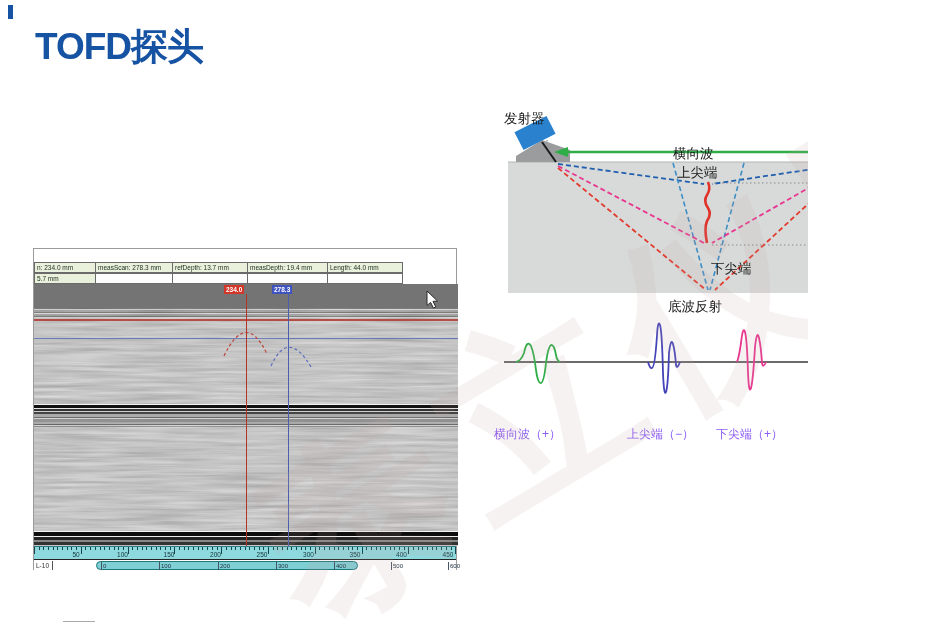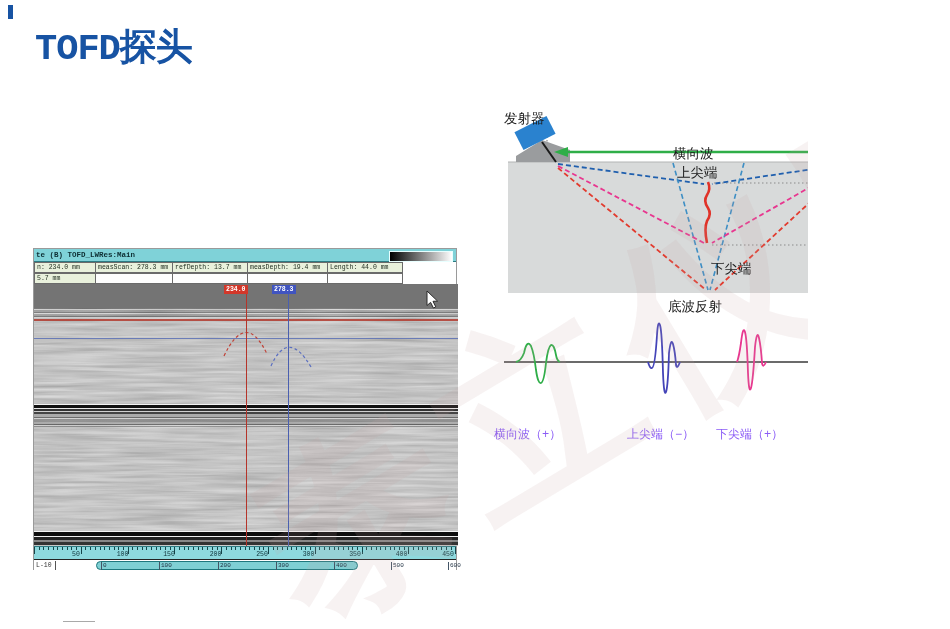--- a/index.html
+++ b/index.html
@@ -1,17 +1,17 @@
 <!DOCTYPE html>
 <html><head>
 <meta charset="utf-8">
 <style>
   html,body{margin:0;padding:0;background:#fff;}
   .page{position:relative;width:808px;height:629px;background:#ffffff;overflow:hidden;
-        font-family:Liberation Mono, monospace;color:#222;}
+        font-family:Liberation Sans, sans-serif;color:#222;}
   .abs{position:absolute;}
 
   
   .corner-mark{left:8px;top:5px;width:5px;height:14px;background:#1753a3;}
   .right-edge{left:941px;top:0;width:1px;height:629px;background:#d7d7d7;}
   .bottom-dash{left:63px;top:621px;width:32px;height:1px;background:#a9a9a9;}
 
   
   .title{left:35px;top:22px;font-size:37px;font-weight:700;letter-spacing:-1px;color:#1753a3;}
   .body-text{left:36px;top:80px;width:452px;font-size:15.5px;line-height:22px;text-align:justify;color:#1c1c1c;}
@@ -85,24 +85,20 @@
 <div class="page">
 
   <div class="abs corner-mark"></div>
   <div class="abs right-edge"></div>
   <div class="abs bottom-dash"></div>
 
   <h1 class="abs title" style="margin:0">TOFD探头</h1>
 
   <div class="abs scanwin">
 
-    <div class="titlebar">
-      <span class="titlebar-text">te (B) TOFD_LWRes:Main</span>
-      <div class="gradientbar"></div>
-    </div>
 
     <div class="fieldrow r1">
       <div class="fcell first" style="width:62px">n: 234.0 mm</div>
       <div class="fcell" style="width:77px">measScan: 278.3 mm</div>
       <div class="fcell" style="width:75px">refDepth: 13.7 mm</div>
       <div class="fcell" style="width:80px">measDepth: 19.4 mm</div>
       <div class="fcell" style="width:75px">Length: 44.0 mm</div>
       <div class="ffill"></div>
     </div>
     <div class="fieldrow r2">

